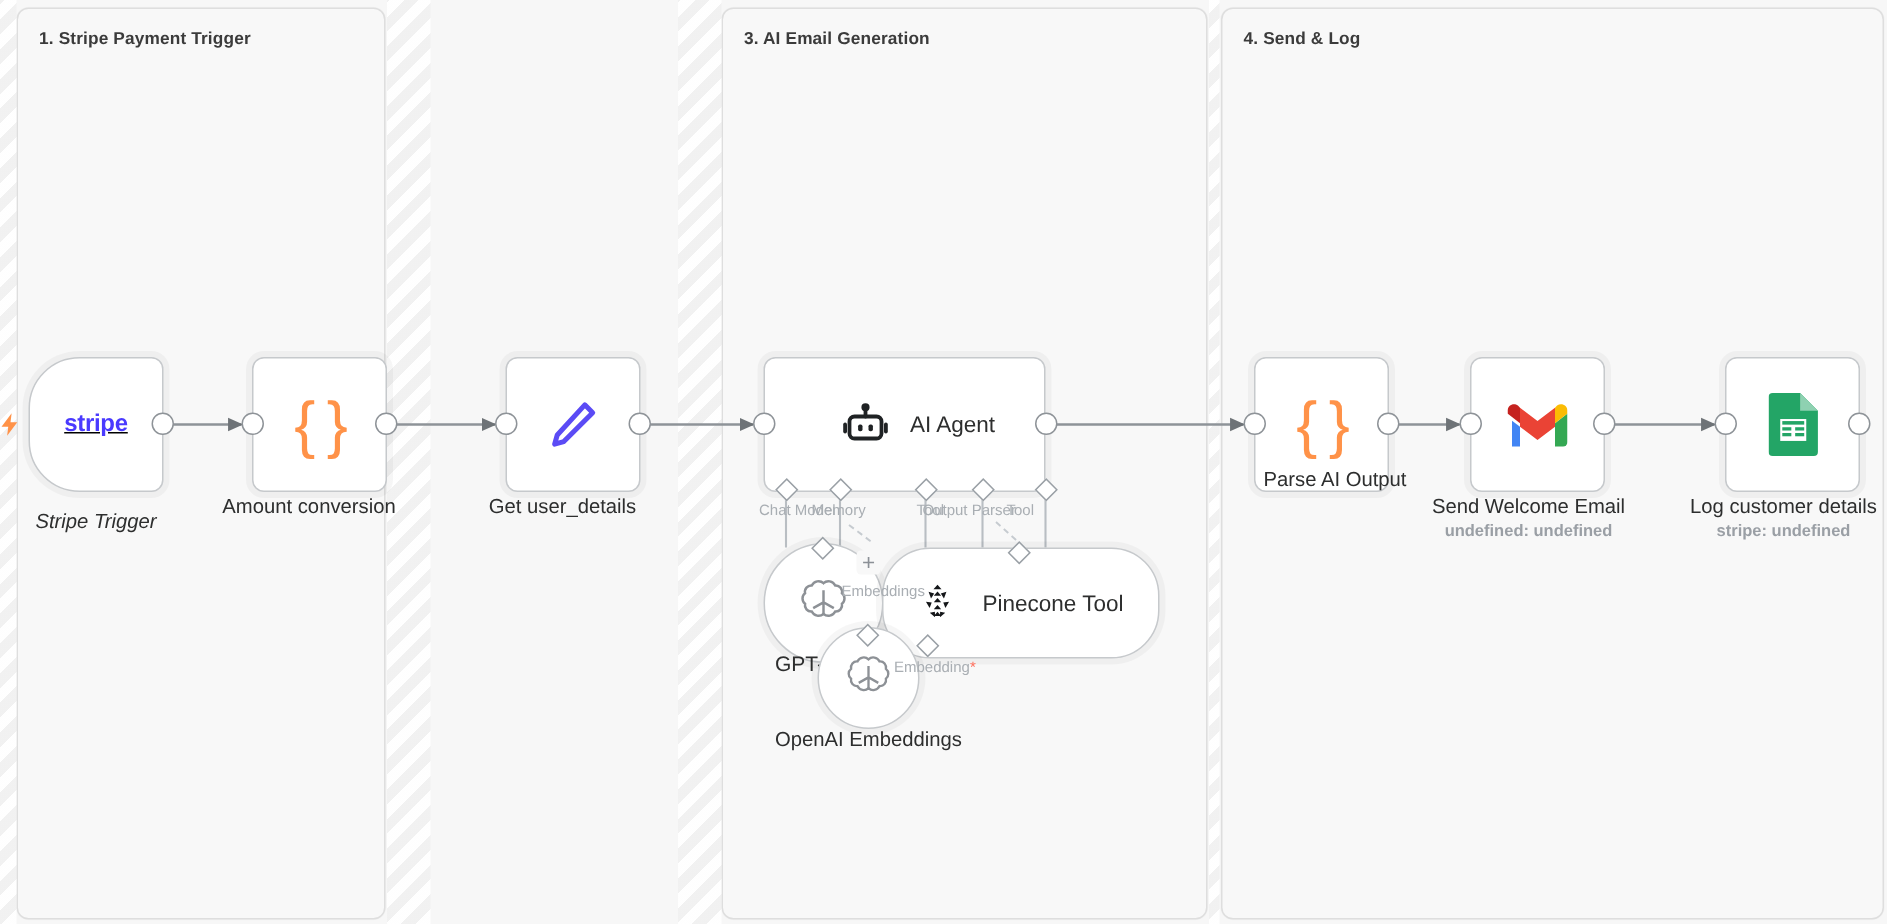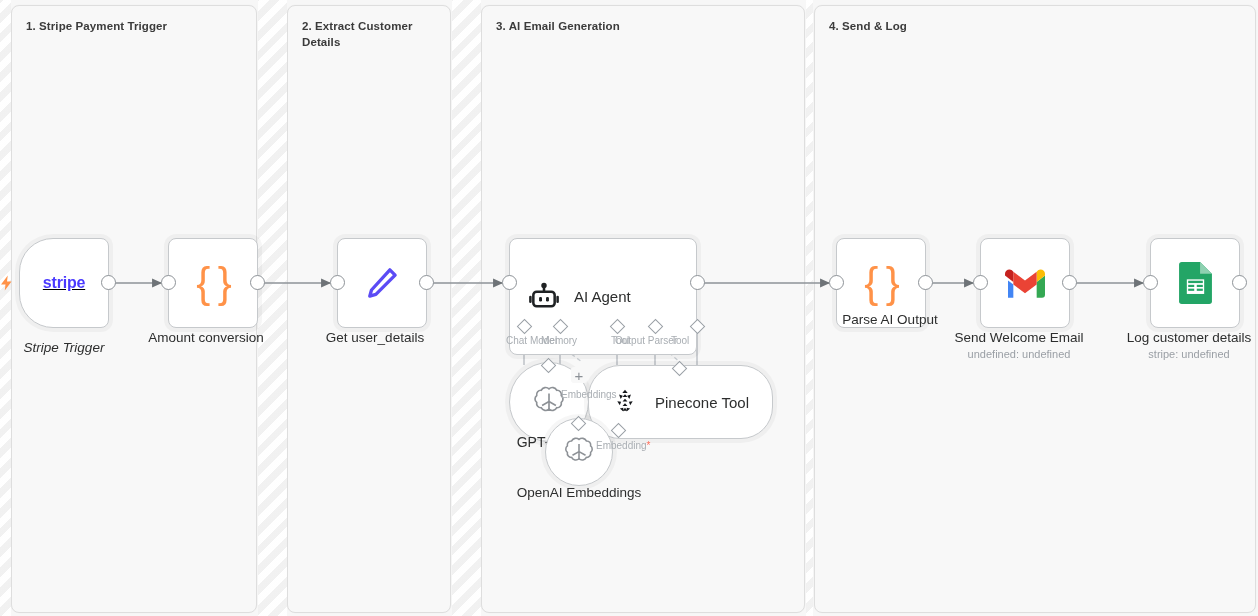--- a/index.html
+++ b/index.html
@@ -84,20 +84,21 @@
     text-align: center;
   }
   .node-sublabel {
     position: absolute;
     left: 50%;
     transform: translateX(-50%);
     white-space: nowrap;
     font-size: 11px;
     color: #9a9fa5;
     text-align: left;
+    font-weight: bold;
   }
   .node-inline-title {
     font-size: 15px;
     color: #2d2e2e;
   }
 
   
   .node.circle {
     border-radius: 50%;
     box-shadow: 0 0 0 4px rgba(0,0,0,0.035);
@@ -174,23 +175,20 @@
 </style>
 </head>
 <body>
 
 <div id="canvas">
 
   <div class="section" style="left:11px; top:5px; width:246px; height:608px;padding-left:16px;">
     <div class="section-title">1. Stripe Payment Trigger</div>
   </div>
 
-  <div class="section" style="left:287px; top:5px; width:164px; height:608px;">
-    <div class="section-title">2. Extract Customer Details</div>
-  </div>
 
   <div class="section" style="left:481px; top:5px; width:324px; height:608px;">
     <div class="section-title">3. AI Email Generation</div>
   </div>
 
   <div class="section" style="left:814px; top:5px; width:442px; height:608px;">
     <div class="section-title">4. Send &amp; Log</div>
   </div>
 
   <div class="stripe-gutter" style="left:0px; width:11px;"></div>
@@ -257,21 +255,21 @@
     <span class="icon">
       <svg width="42" height="42" viewBox="0 0 24 24" fill="none" stroke="#5b4bf5" stroke-width="1.9" stroke-linecap="round" stroke-linejoin="round">
         <path d="M16.5 4.5 L19.5 7.5 L8.5 18.5 L5 19.5 L6 16 Z"></path>
       </svg>
     </span>
   </div>
   <div class="port" style="left:330px; top:275px;"></div>
   <div class="port" style="left:419px; top:275px;"></div>
   <div class="node-label" style="left:375px; top:330px;">Get user_details</div>
 
-  <div class="node wide" style="left:509px; top:238px; width:188px; height:117px;">
+  <div class="node wide" style="left:509px; top:238px; width:188px; height:90px;justify-content:center;">
     <span class="icon">
       <svg width="32" height="32" viewBox="0 0 24 24" fill="none" stroke="#1f2224" stroke-width="1.9" stroke-linecap="round" stroke-linejoin="round">
         <rect x="4" y="8" width="16" height="11" rx="2.5"></rect>
         <line x1="12" y1="4" x2="12" y2="8"></line>
         <circle cx="12" cy="3.4" r="1.1" fill="#1f2224"></circle>
         <line x1="1.8" y1="12" x2="1.8" y2="15.5"></line>
         <line x1="22.2" y1="12" x2="22.2" y2="15.5"></line>
         <rect x="8.3" y="12" width="2.2" height="3.4" rx="0.9" fill="#1f2224" stroke="none"></rect>
         <rect x="13.5" y="12" width="2.2" height="3.4" rx="0.9" fill="#1f2224" stroke="none"></rect>
       </svg>

